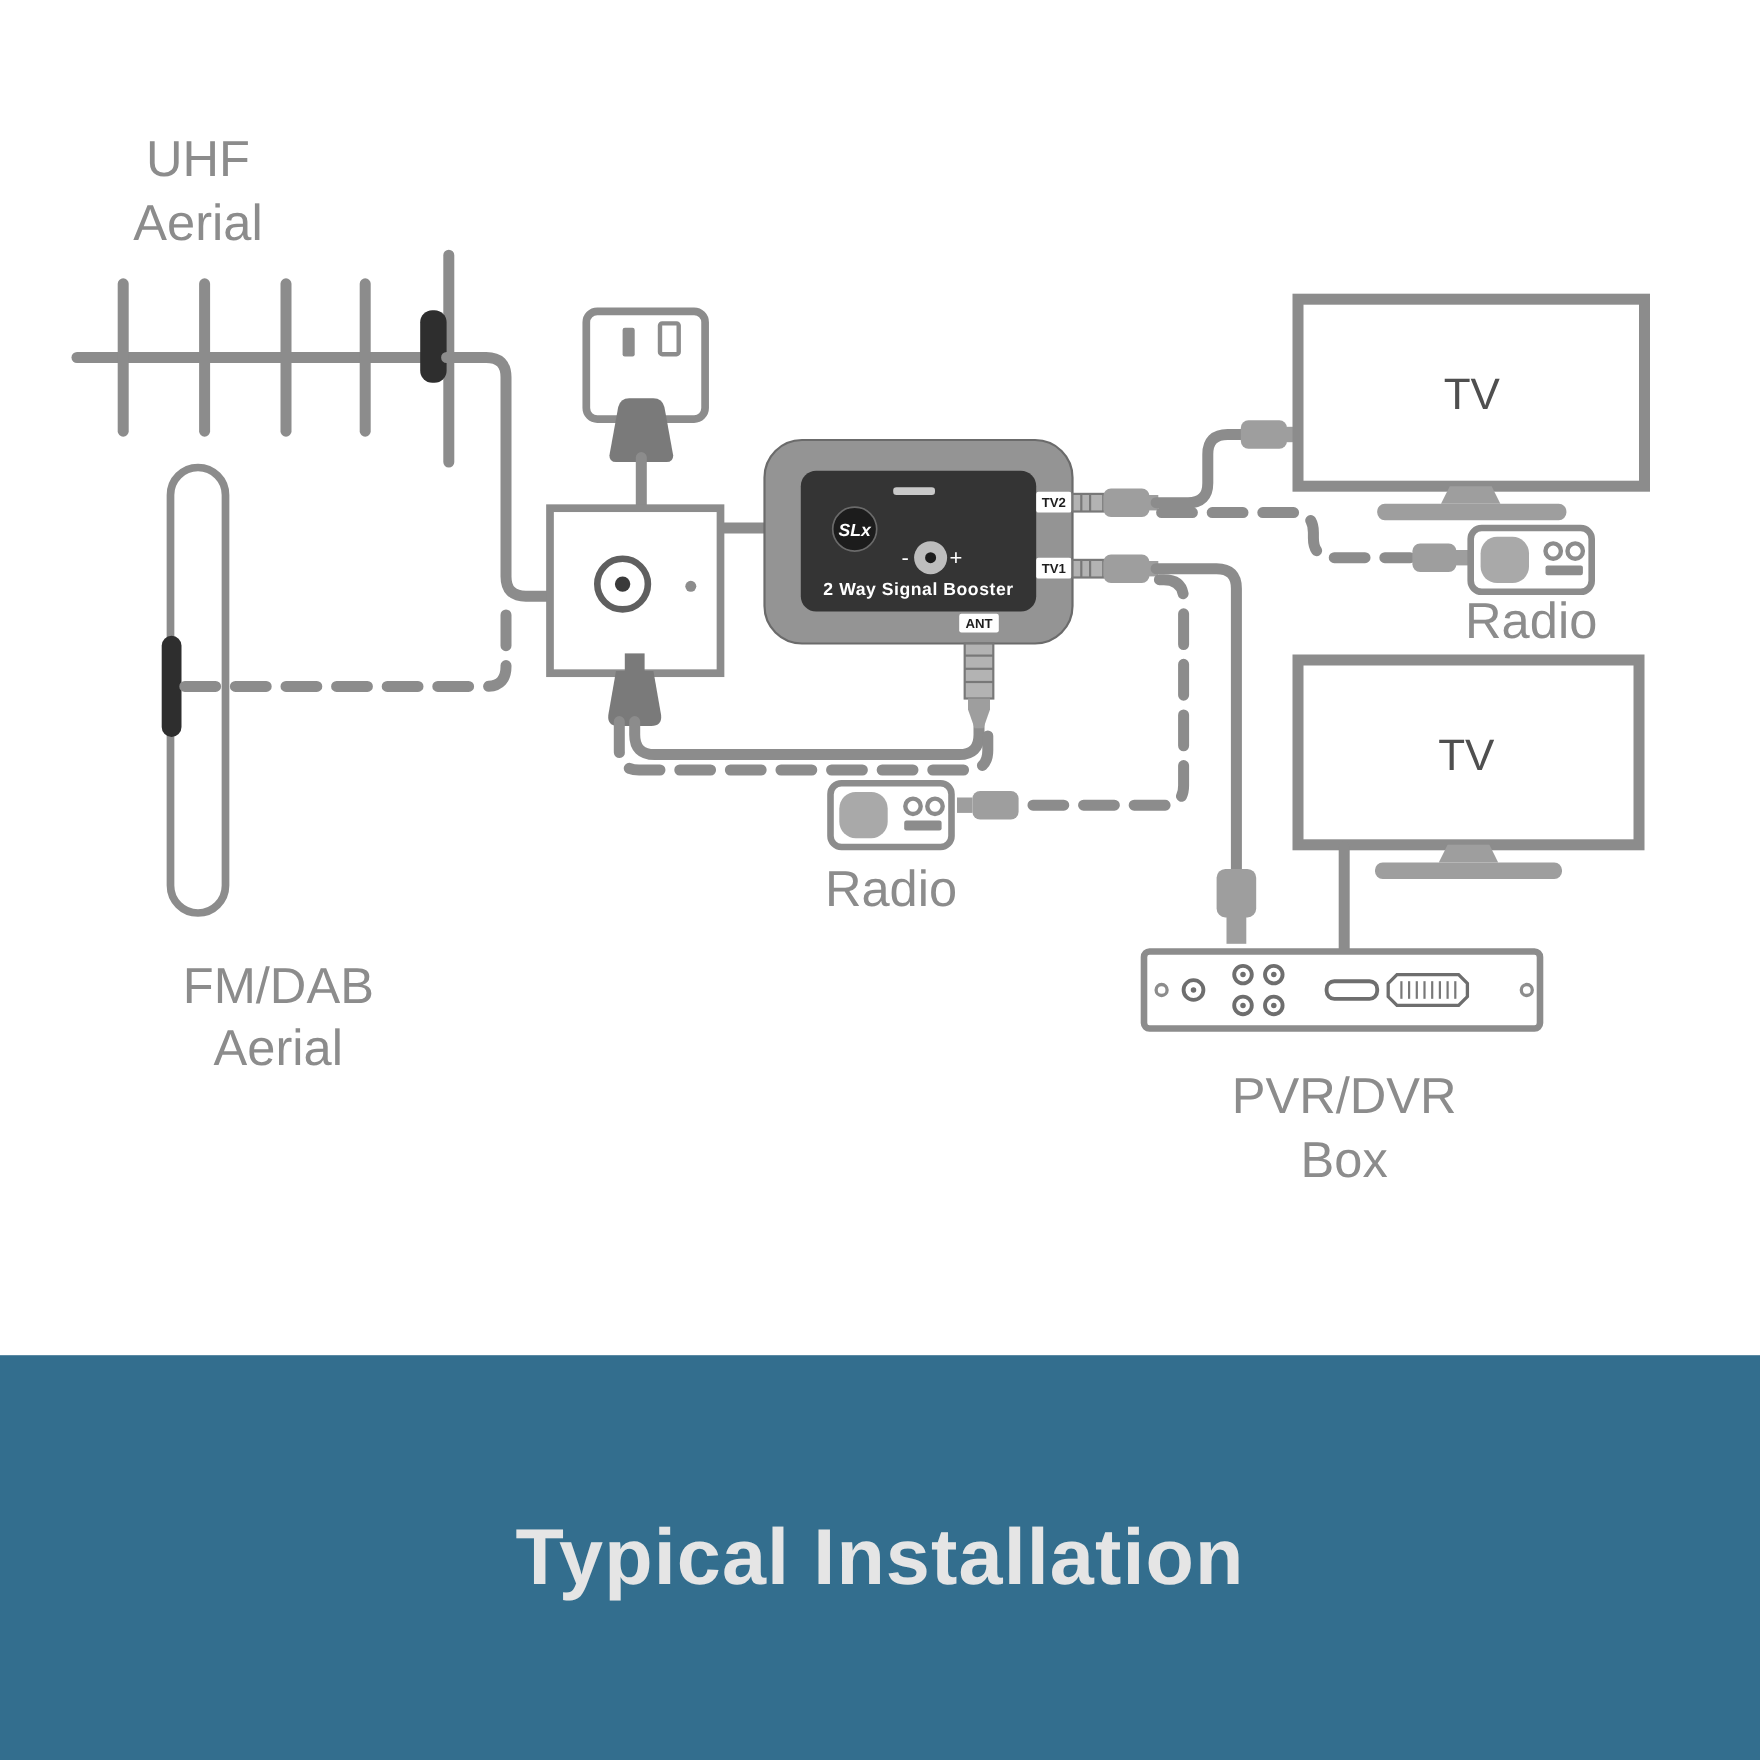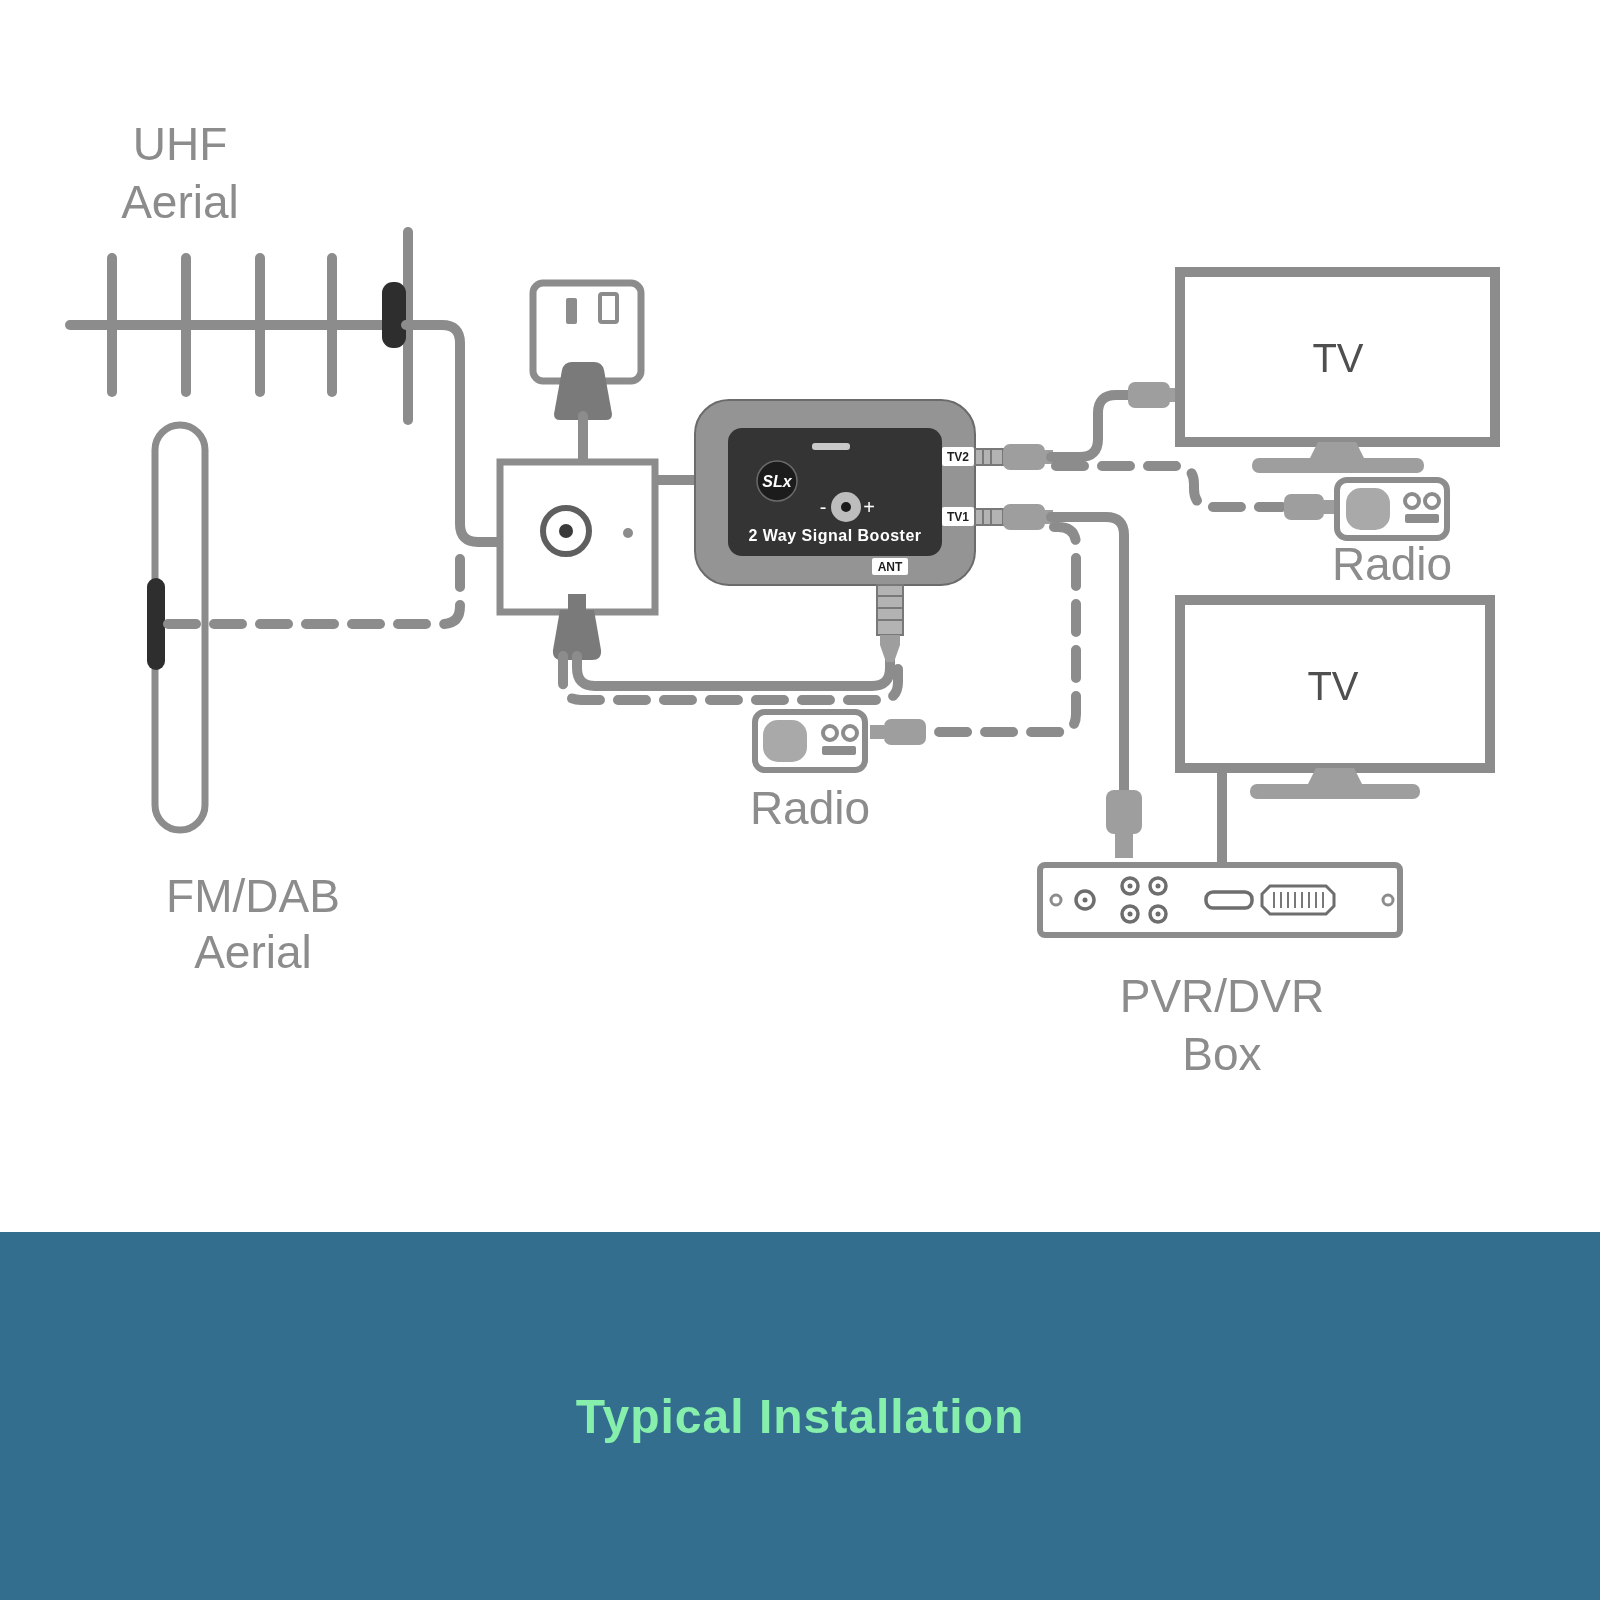--- a/index.html
+++ b/index.html
@@ -26,21 +26,21 @@
   .plug { fill: #9e9e9e; }
   .dark-plug { fill: #7a7a7a; }
   .conn { fill: #b3b3b3; stroke: #787878; stroke-width: 2; }
   .thread { stroke: #787878; stroke-width: 2; }
   .pvr-detail { fill: #ffffff; stroke: #6e6e6e; stroke-width: 3.5; }
 
   .banner {
     position: absolute; left: 0; top: 1232px; width: 1600px; height: 368px;
     background: #336e8e; display: flex; align-items: center; justify-content: center;
   }
-  .banner-title { color: #86efac; font-size: 48px; font-weight: bold; letter-spacing: 1px; }
+  .banner-title { color: #e5e5e5; font-size: 72px; font-weight: bold; letter-spacing: 1px; }
 </style>
 </head>
 <body>
 
 <div class="stage">
   <svg class="diagram" width="1600" height="1232" viewBox="0 0 1600 1232">
 
     <g>
       <line class="el" x1="70" y1="325" x2="440" y2="325"></line>
       <line class="el" x1="112" y1="258" x2="112" y2="392"></line>

